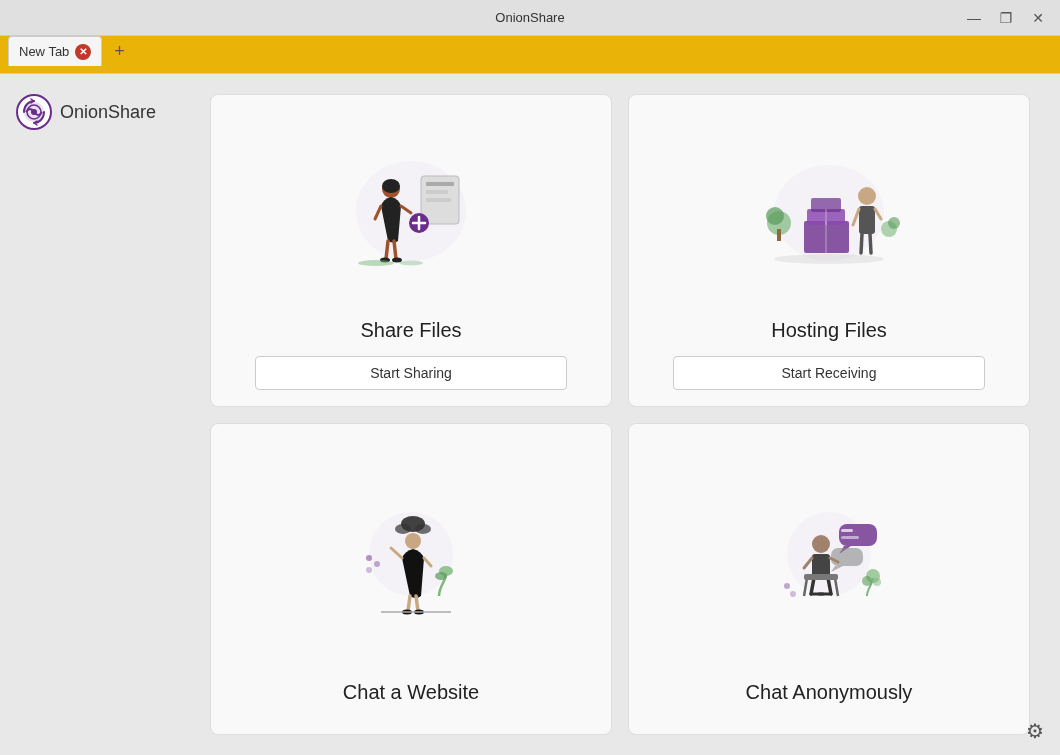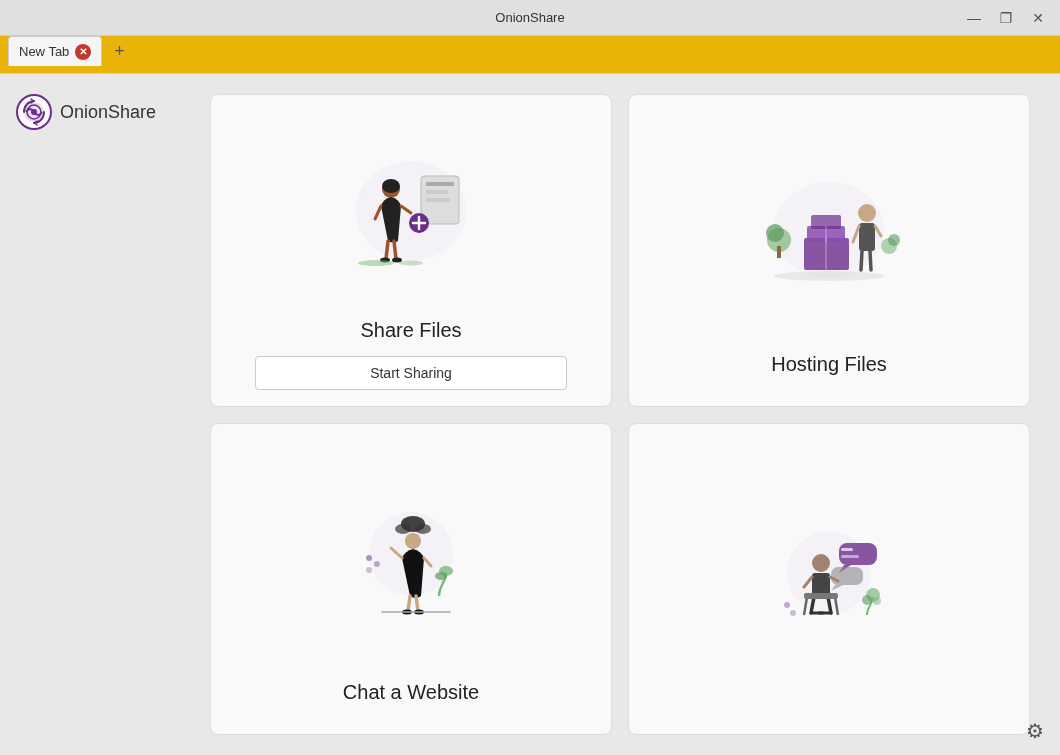--- a/index.html
+++ b/index.html
@@ -301,20 +301,21 @@
           <path d="M113 83 L112 102" stroke="#555" stroke-width="3.5" stroke-linecap="round"></path>
           <path d="M121 83 L122 102" stroke="#555" stroke-width="3.5" stroke-linecap="round"></path>
 
           <circle cx="140" cy="78" r="8" fill="#7cb87c" opacity="0.6"></circle>
           <circle cx="145" cy="72" r="6" fill="#5a9a5a" opacity="0.6"></circle>
 
           <ellipse cx="80" cy="108" rx="55" ry="5" fill="#aaa" opacity="0.2"></ellipse>
         </svg>
       </div>
       <div class="card-title">Hosting Files</div>
+      <button class="card-button">Start Receiving</button>
     </div>
 
     <div class="card">
       <div class="card-illustration">
         <svg class="illustration-svg" viewBox="0 0 160 120" fill="none" xmlns="http://www.w3.org/2000/svg">
 
           <circle cx="80" cy="58" r="42" fill="#f0ecf5" opacity="0.6"></circle>
 
           <circle cx="38" cy="62" r="3" fill="#6b2d8b" opacity="0.5"></circle>
           <circle cx="46" cy="68" r="3" fill="#6b2d8b" opacity="0.4"></circle>
@@ -380,20 +381,21 @@
 
           <path d="M118 100 C118 92 124 88 124 82" stroke="#7cb87c" stroke-width="2" fill="none"></path>
           <circle cx="124" cy="80" r="7" fill="#7cb87c" opacity="0.7"></circle>
           <circle cx="118" cy="85" r="5" fill="#5a9a5a" opacity="0.6"></circle>
           <circle cx="128" cy="86" r="4" fill="#7cb87c" opacity="0.5"></circle>
 
           <circle cx="38" cy="90" r="3" fill="#6b2d8b" opacity="0.4"></circle>
           <circle cx="44" cy="98" r="3" fill="#6b2d8b" opacity="0.3"></circle>
         </svg>
       </div>
+      <div class="card-title">Chat Anonymously</div>
     </div>
 
   </div>
 
 </div>
 
 <div class="settings-area">
   <button class="settings-btn">⚙</button>
 </div>
 

